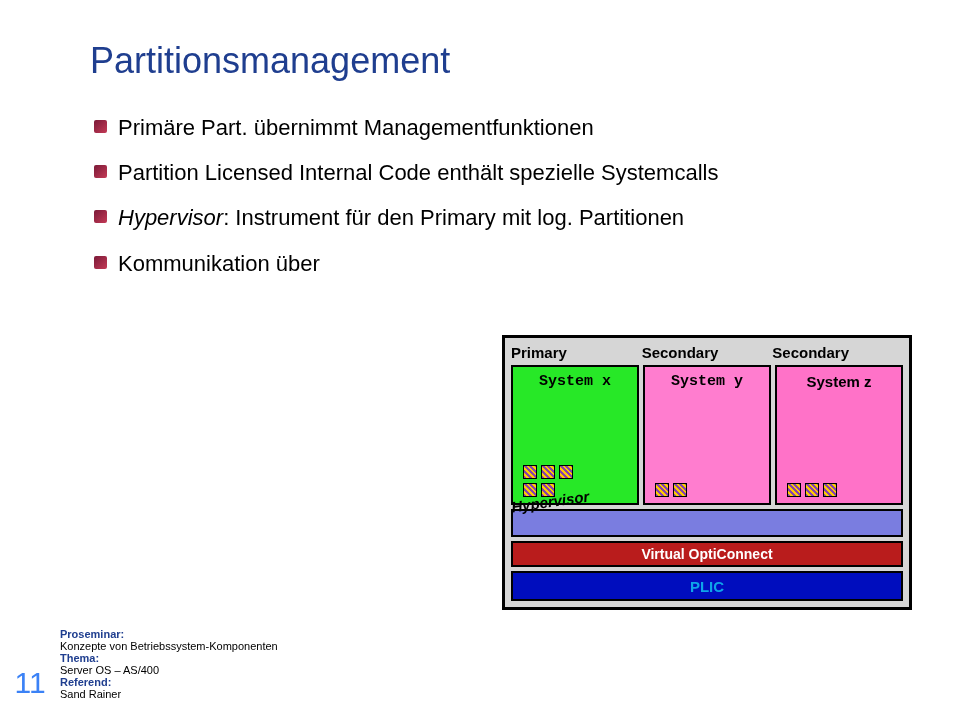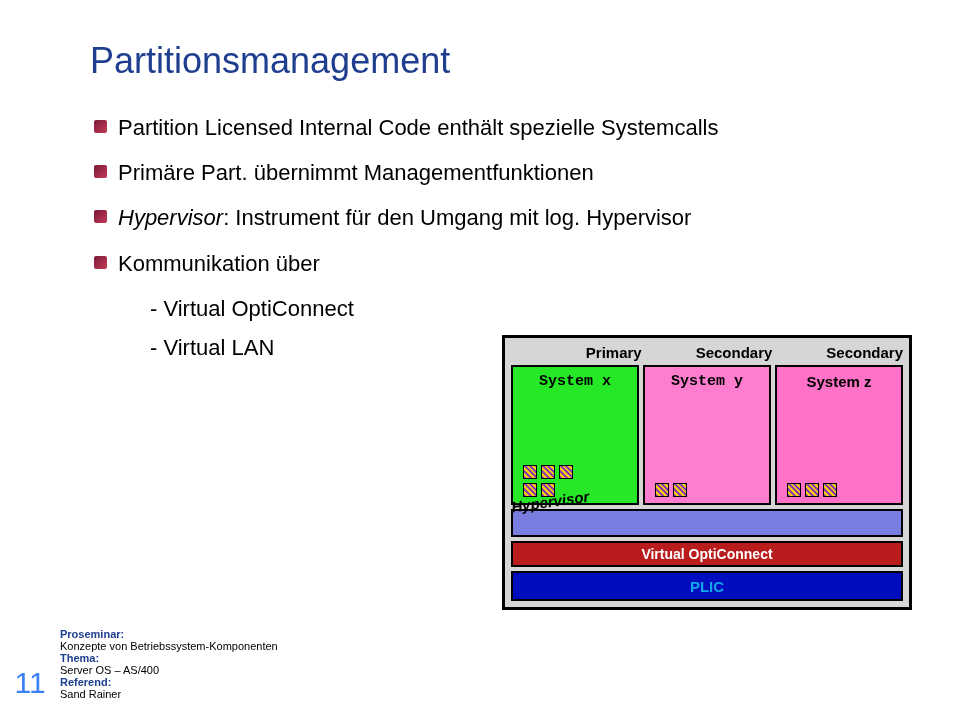--- a/index.html
+++ b/index.html
@@ -58,21 +58,21 @@
     top: 335px;
     width: 410px;
     border: 3px solid #000;
     padding: 4px 6px 6px 6px;
     background: #d6d6d6;
   }
   .diagram-row { display: flex; width: 100%; }
   .headers { margin-bottom: 2px; }
   .hdr {
     flex: 1;
-    text-align: right;
+    text-align: left;
     font-weight: bold;
     font-size: 15px;
     color: #000;
     background: #d6d6d6;
     padding: 2px 0;
   }
   .systems { height: 140px; }
   .sys {
     flex: 1;
     border: 2px solid #000;
@@ -176,39 +176,35 @@
 </head>
 <body>
 
 <div class="slide">
 
   <div class="title">Partitionsmanagement</div>
 
   <div class="content">
 
     <div class="bullet">
+      <span>Primäre Part. </span><span>übernimmt Managementfunktionen</span>
+    </div>
+
+    <div class="bullet">
       <span>Partition Licensed Internal Code </span><span>enthält spezielle Systemcalls</span>
     </div>
 
     <div class="bullet">
-      <span>Primäre Part. </span><span>übernimmt Managementfunktionen</span>
-    </div>
-
-    <div class="bullet">
-      <span class="italic">Hypervisor</span><span>: Instrument für den Umgang mit log. Hypervisor</span>
+      <span class="italic">Hypervisor</span><span>: Instrument für den Primary mit log. Partitionen</span>
     </div>
 
     <div class="bullet">
       <span>Kommunikation über</span>
     </div>
 
-    <div class="sub-list">
-      <div class="sub-item">- Virtual OptiConnect</div>
-      <div class="sub-item">- Virtual LAN</div>
-    </div>
 
   </div>
 
   <div class="diagram">
     <div class="diagram-row headers">
       <div class="hdr">Primary</div>
       <div class="hdr">Secondary</div>
       <div class="hdr">Secondary</div>
     </div>
     <div class="diagram-row systems">

